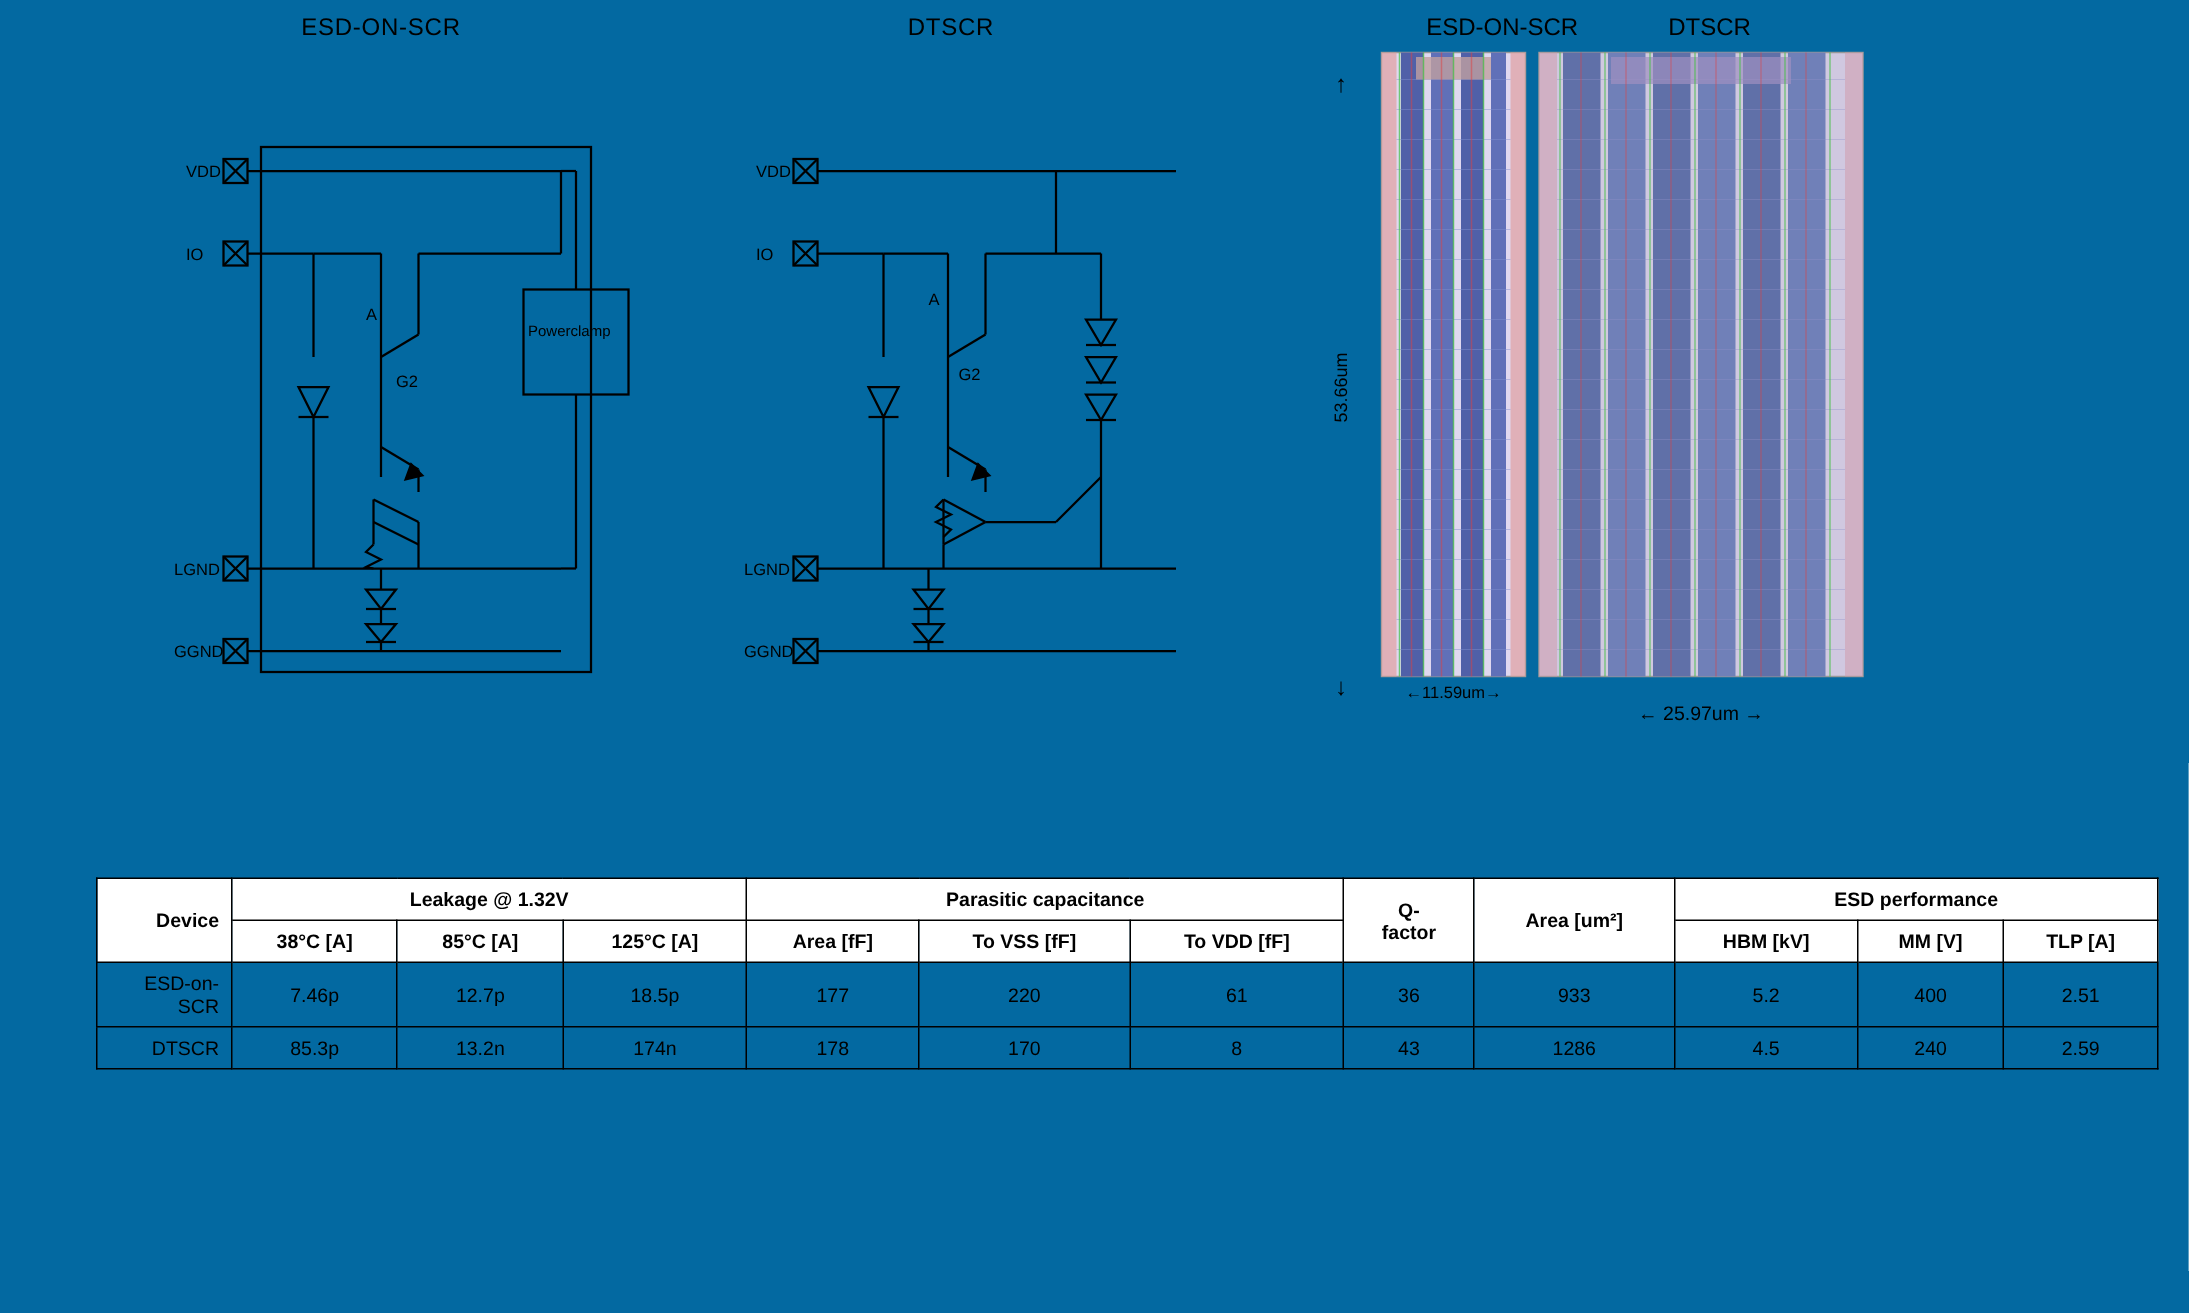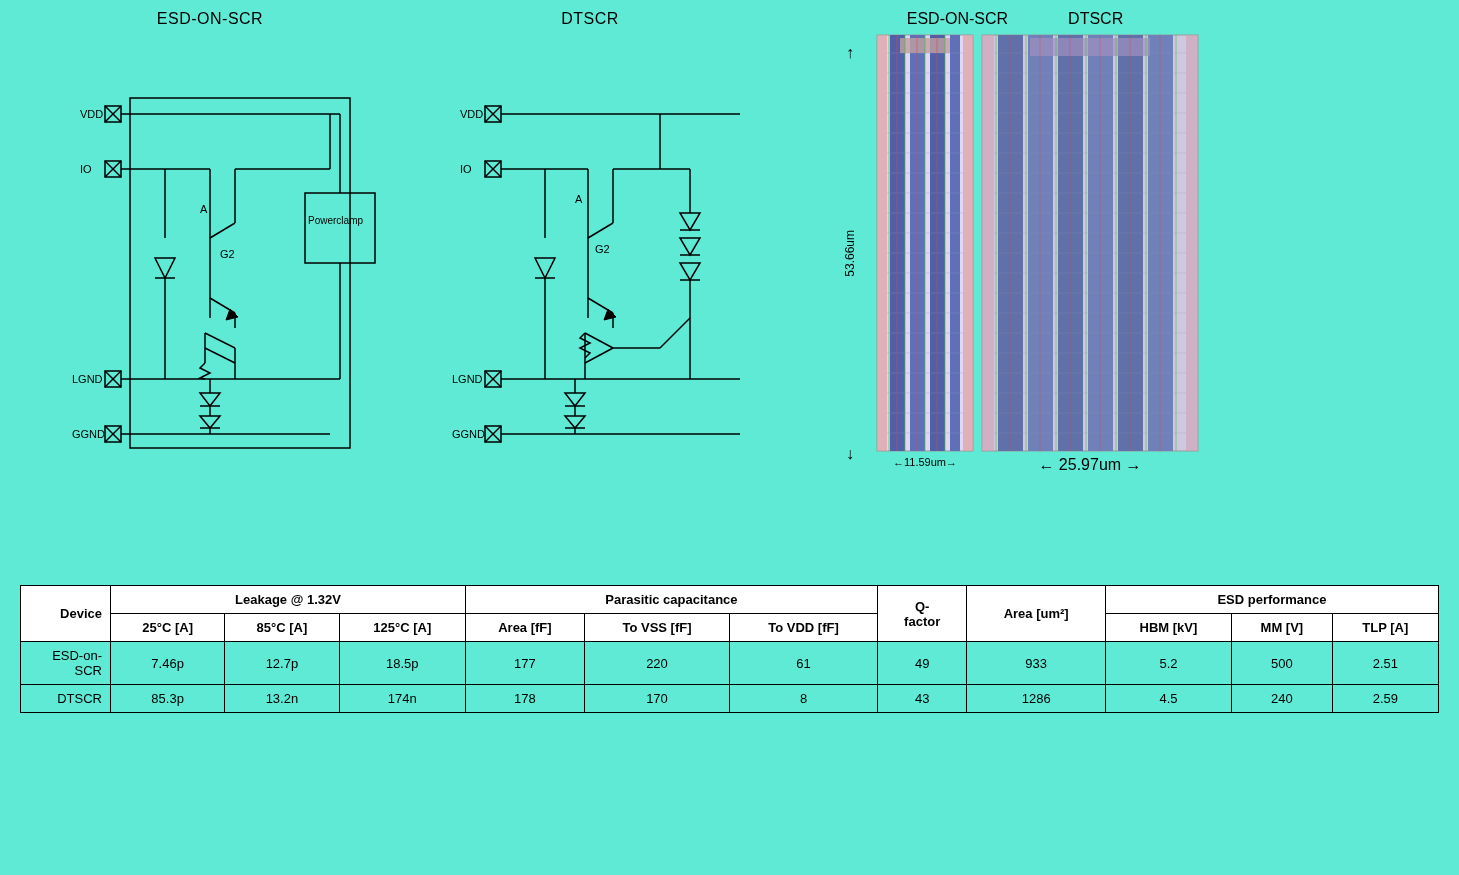--- a/index.html
+++ b/index.html
@@ -8,23 +8,24 @@
       font-family: Arial, sans-serif;
       font-size: 13px;
       width: 1459px;
       height: 875px;
       overflow: hidden;
     }
 
     .main-container {
       width: 1459px;
       height: 875px;
-      background: #5eead4;
+      background: #0369a1;
       display: flex;
       flex-direction: column;
+      padding-left: 44px;
     }
 
     
     .top-section {
       display: flex;
       flex-direction: row;
       width: 100%;
       height: 580px;
       padding: 10px 20px;
     }
@@ -417,62 +418,62 @@
             </g>
             <g stroke="#e04040" stroke-width="1" opacity="0.4">
               <line x1="30" y1="2" x2="30" y2="418"></line>
               <line x1="60" y1="2" x2="60" y2="418"></line>
               <line x1="90" y1="2" x2="90" y2="418"></line>
               <line x1="120" y1="2" x2="120" y2="418"></line>
               <line x1="150" y1="2" x2="150" y2="418"></line>
               <line x1="180" y1="2" x2="180" y2="418"></line>
             </g>
           </svg>
-          <div class="chip-label-bottom" style="font-size:16px; margin-top:3px;">←  25.97um  →</div>
+          <div class="chip-label-bottom" style="font-size:13px; margin-top:15px;">←  25.97um  →</div>
         </div>
       </div>
     </div>
   </div>
 
   <div class="table-section">
     <table>
       <thead>
         <tr>
           <th rowspan="2" class="device-col">Device</th>
           <th colspan="3">Leakage @ 1.32V</th>
           <th colspan="3">Parasitic capacitance</th>
           <th rowspan="2">Q-<br>factor</th>
           <th rowspan="2">Area [um²]</th>
           <th colspan="3">ESD performance</th>
         </tr>
         <tr>
-          <th>25°C [A]</th>
+          <th>38°C [A]</th>
           <th>85°C [A]</th>
           <th>125°C [A]</th>
           <th>Area [fF]</th>
           <th>To VSS [fF]</th>
           <th>To VDD [fF]</th>
           <th>HBM [kV]</th>
           <th>MM [V]</th>
           <th>TLP [A]</th>
         </tr>
       </thead>
       <tbody>
         <tr>
           <td class="device-col">ESD-on-SCR</td>
           <td>7.46p</td>
           <td>12.7p</td>
           <td>18.5p</td>
           <td>177</td>
           <td>220</td>
           <td>61</td>
-          <td>49</td>
+          <td>36</td>
           <td>933</td>
           <td>5.2</td>
-          <td>500</td>
+          <td>400</td>
           <td>2.51</td>
         </tr>
         <tr>
           <td class="device-col">DTSCR</td>
           <td>85.3p</td>
           <td>13.2n</td>
           <td>174n</td>
           <td>178</td>
           <td>170</td>
           <td>8</td>

